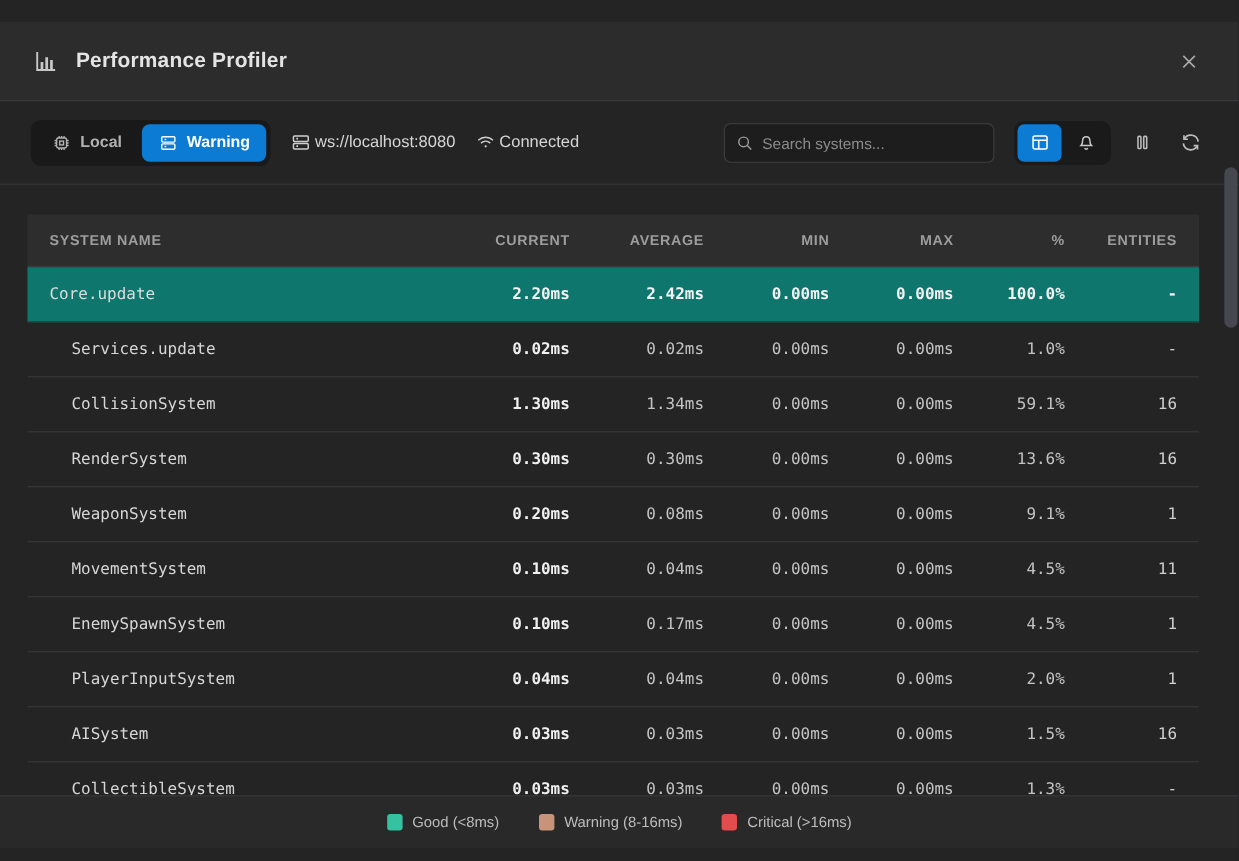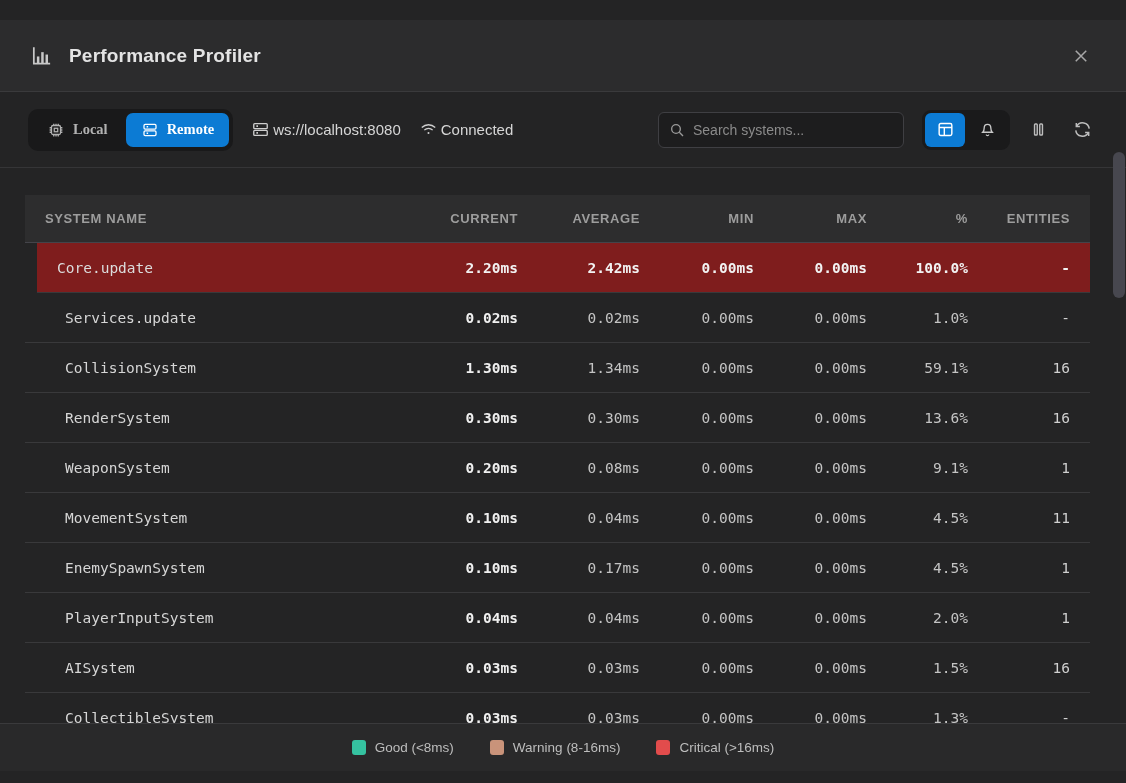--- a/index.html
+++ b/index.html
@@ -27,21 +27,21 @@
   
   .toolbar {
     height:76px; border-bottom:1px solid #353537;
     display:flex; align-items:center; padding:0 28px; gap:18px;
   }
   .segmented {
     background:#19191a; border-radius:10px; padding:4px; display:flex; gap:3px; align-items:center;
   }
   .seg-btn {
     display:flex; align-items:center; gap:8px; border:none; cursor:pointer;
-    background:transparent; color:#b2b2b2; font-family:Liberation Serif, serif;
+    background:transparent; color:#b2b2b2; font-family:Liberation Sans, sans-serif;
     font-size:14.5px; font-weight:600; padding:8px 15px; border-radius:7px;
   }
   .seg-btn.active { background:#0c7bd4; color:#ffffff; }
   .conn-group { display:flex; align-items:center; gap:18px; font-size:15px; color:#d6d6d6; }
   .conn-item { display:flex; align-items:center; gap:3px; }
   .conn-item .ico { color:#cfcfcf; }
   .spacer { flex:1; }
 
   .search-box {
     width:246px; height:36px; background:#1d1d1e; border:1px solid #3f3f43;
@@ -88,21 +88,21 @@
 
   .trow { height:50px; border-bottom:1px solid #39393b; cursor:default; }
   .cell {
     font-family:"DejaVu Sans Mono", monospace; font-size:14.5px;
     text-align:right; color:#c4c4c4; padding-right:2px;
   }
   .cell.name { text-align:left; padding-left:20px; color:#d6d6d6; }
   .cell.name.indent1 { padding-left:40px; }
   .cell.current { font-weight:700; color:#f0f0f0; }
   .cell.entities { padding-right:20px; color:#d0d0d0; }
-  .trow.selected { background:#7f1d1d;margin-left:12px; }
+  .trow.selected { background:#0f766e; }
   .trow.selected .cell { font-weight:700; color:#f2f2f2; }
   .trow.selected .cell.name { font-weight:400; color:#dcdcdc; }
 
   
   .footer {
     position:absolute; left:0; right:0; bottom:12px; height:48px;
     background:#29292a; border-top:1px solid #3a3a3c;
     display:flex; align-items:center; justify-content:center; gap:36px;
   }
   .legend-item { display:flex; align-items:center; gap:9px; }
@@ -153,21 +153,21 @@
       <span>Local</span>
     </button>
     <button class="seg-btn active">
       <span>
         <svg width="18" height="18" viewBox="0 0 24 24" fill="none" stroke="currentColor" stroke-width="1.7">
           <rect x="4" y="4.5" width="16" height="6.4" rx="1.5"></rect>
           <rect x="4" y="13.1" width="16" height="6.4" rx="1.5"></rect>
           <path d="M7.5 7.7h2 M7.5 16.3h2" stroke-width="2"></path>
         </svg>
       </span>
-      <span>Remote</span>
+      <span>Warning</span>
     </button>
   </div>
 
   <div class="conn-group">
     <div class="conn-item">
       <span class="ico">
         <svg width="19" height="19" viewBox="0 0 24 24" fill="none" stroke="currentColor" stroke-width="1.7">
           <rect x="3.5" y="4.5" width="17" height="6.4" rx="1.2"></rect>
           <rect x="3.5" y="13.1" width="17" height="6.4" rx="1.2"></rect>
           <path d="M6.8 7.7h2 M6.8 16.3h2" stroke-width="2"></path>

